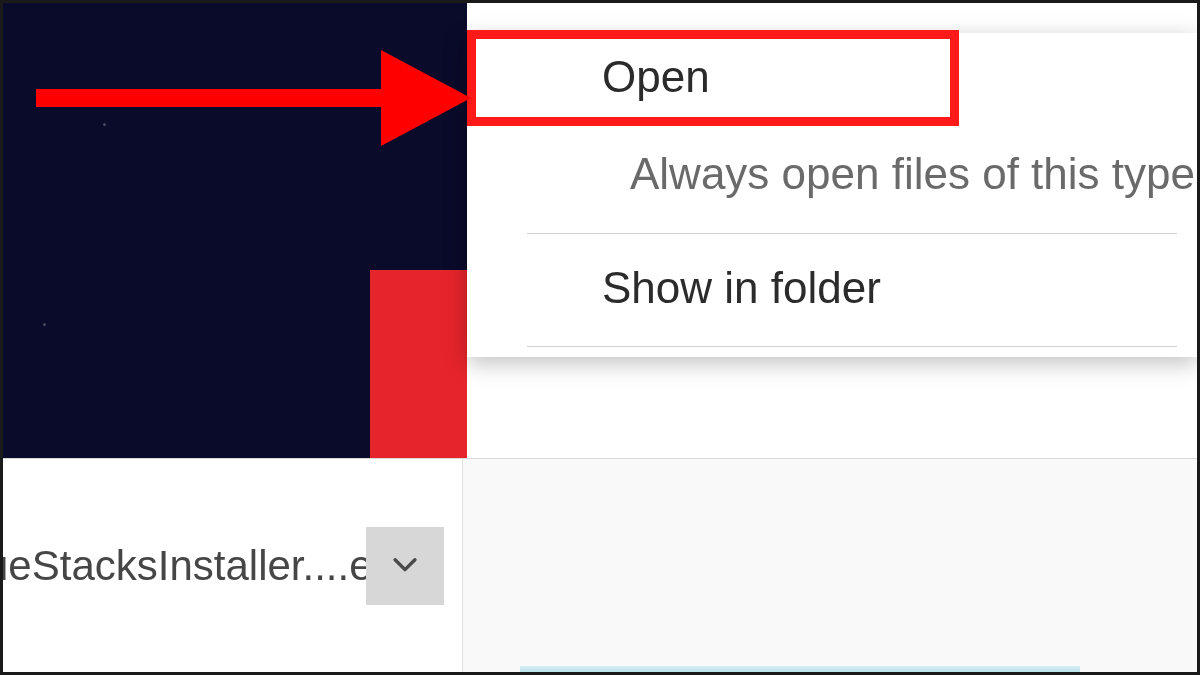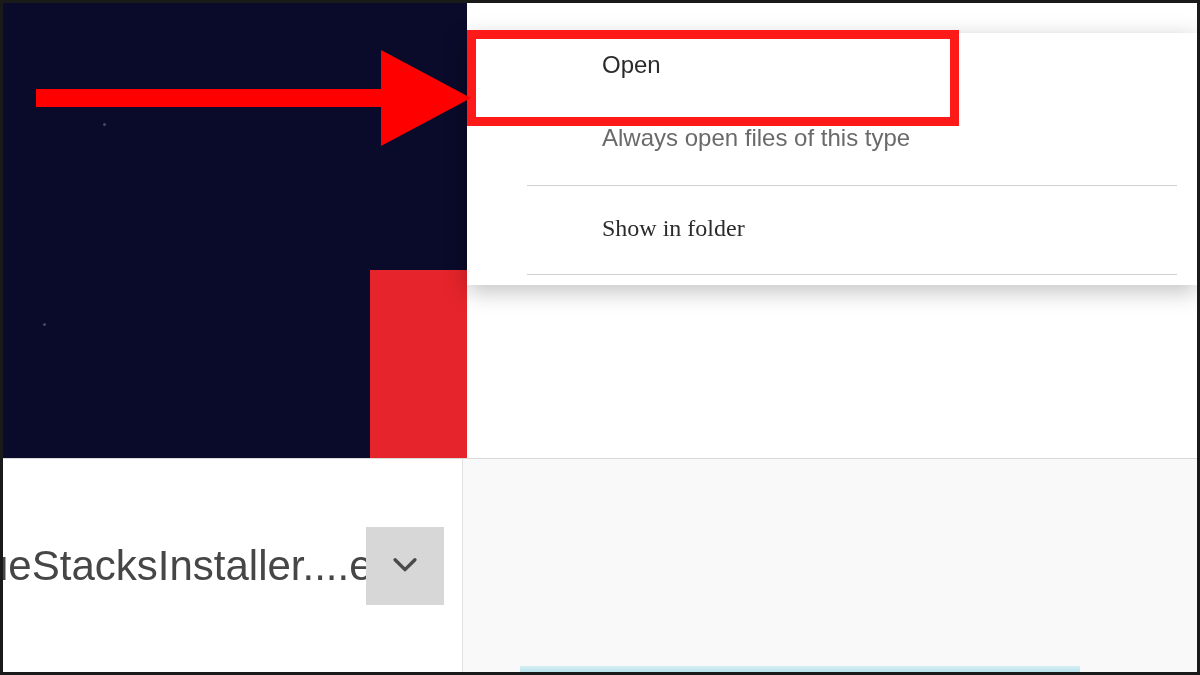--- a/index.html
+++ b/index.html
@@ -54,34 +54,34 @@
     .context-menu {
       position: absolute;
       left: 467px;
       top: 33px;
       right: 3px;
       background: #fff;
       box-shadow: 0 6px 22px rgba(0,0,0,0.25);
       padding-bottom: 10px;
     }
     .menu-item {
-      font-size: 24px;
+      font-size: 44px;
       color: #2b2b2b;
       padding: 20px 0 20px 135px;
       line-height: 1.2;
       cursor: pointer;
     }
     .menu-item.open-item {
       position: relative;
       margin: 0;
       padding-top: 18px;
       padding-bottom: 18px;
     }
-    .menu-item.always-item { color: #6a6a6a; padding-top: 26px; padding-bottom: 32px; }
-    .menu-item.show-item   { padding-top: 28px; padding-bottom: 32px; font-family: Liberation Serif, serif; }
+    .menu-item.always-item { color: #6a6a6a; padding-top: 26px; padding-bottom: 32px; margin-left: 28px; }
+    .menu-item.show-item   { padding-top: 28px; padding-bottom: 32px; }
     .menu-item.cancel-item { padding-top: 28px; padding-bottom: 24px; }
     .highlight-box {
       position: absolute;
       left: 467px;
       top: 30px;
       width: 492px;
       height: 96px;
       border: 9px solid #ff1a1a;
       pointer-events: none;
       z-index: 60;

